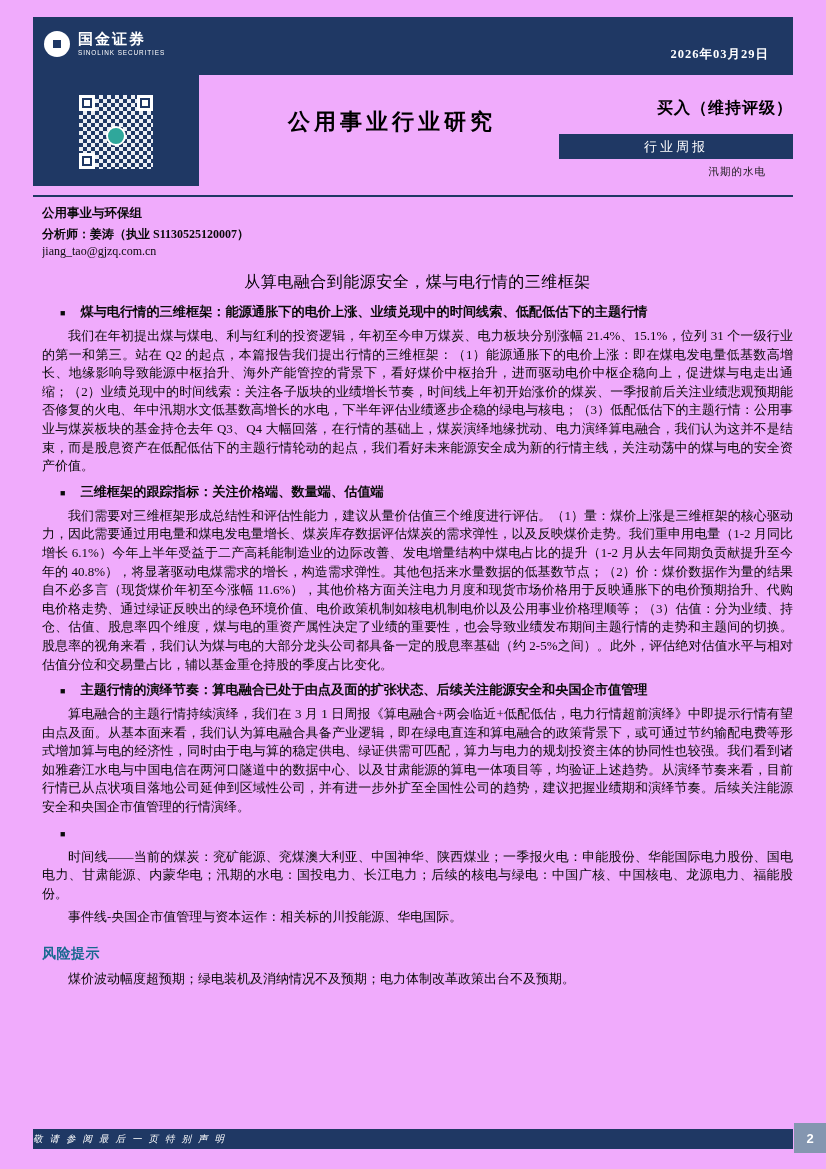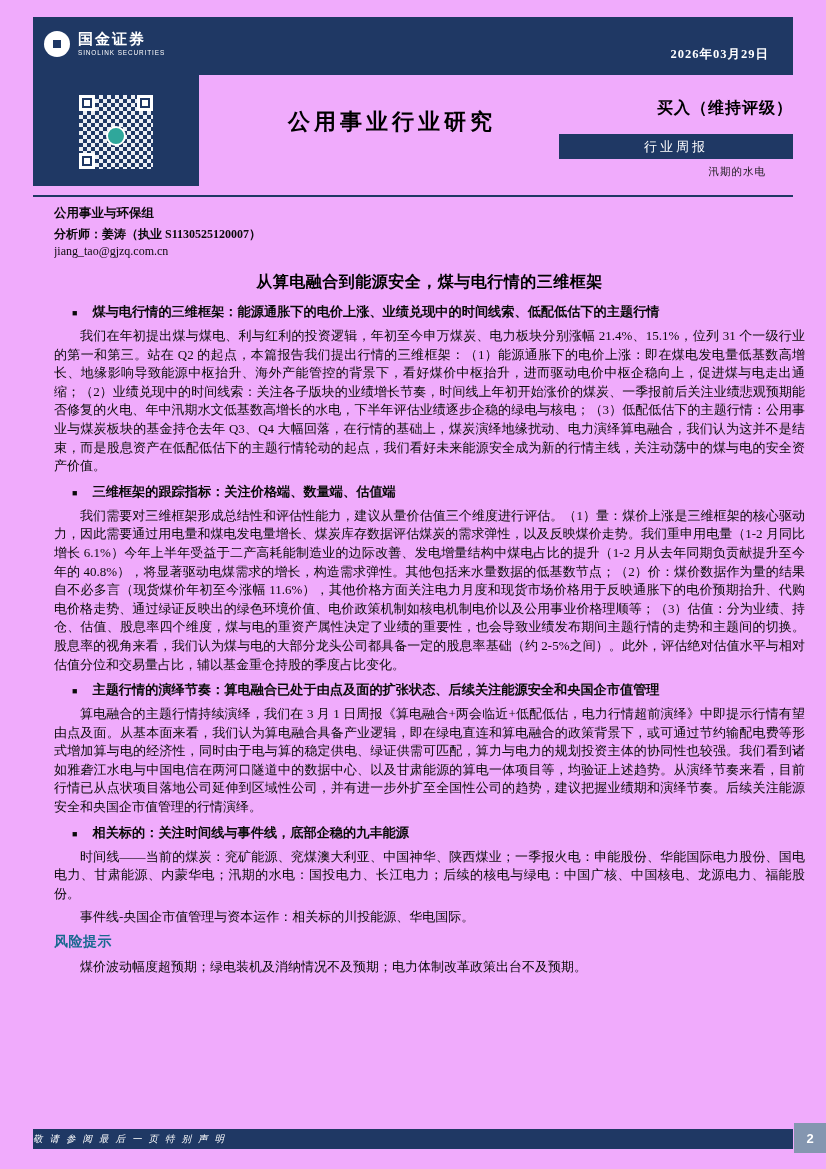--- a/index.html
+++ b/index.html
@@ -66,41 +66,41 @@
     font-size: 13px; letter-spacing: 3px;
   }
   .tag {
     position: absolute; right: 60px; top: 165px;
     font-size: 10.5px; color: #1a1a1a; letter-spacing: 1px;
   }
   .divider { position: absolute; left: 33px; top: 195px; width: 760px; height: 2px; background: #1F3864; }
 
   
   .content {
-    position: absolute; left: 54px; top: 205px;
+    position: absolute; left: 42px; top: 205px;
     width: 751px; max-height: 920px; overflow: hidden;
     color: #0a0a0a;
   }
   .group-name { font-size: 12.5px; font-weight: bold; line-height: 16px; }
   .analyst-grid { display: flex; margin-top: 5px; }
   .analyst-col { width: 247px; }
   .analyst-col + .analyst-col { width: auto; }
   .analyst-role { font-size: 12px; font-weight: bold; line-height: 17px; }
   .analyst-email { font-size: 12px; line-height: 17px; }
 
   .doc-title {
     margin: 12px 0 10px;
     text-align: center;
-    font-size: 16px; font-weight: bold; color: #000; letter-spacing: 0.5px;
+    font-size: 16px; font-weight: normal; color: #000; letter-spacing: 0.5px;
   }
   .section-heading {
     color: #17688F; font-size: 14px; font-weight: bold;
     margin: 2px 0 7px; letter-spacing: 0.5px;
   }
-  .section-heading.risk { margin-top: 6px; }
+  .section-heading.risk { margin-top: 18px; }
 
   .bullet { display: flex; gap: 15px; margin: 7px 0 5px 18px; align-items: flex-start; }
   .bullet-marker { font-size: 9px; line-height: 18px; margin-top: 1px; }
   .bullet-heading { font-size: 13.2px; font-weight: bold; line-height: 18px; }
 
   .para {
     font-size: 13px; line-height: 18.6px;
     text-align: justify; text-indent: 2em;
     margin: 0 0 5px;
   }
@@ -189,21 +189,20 @@
     <p class="para">我们需要对三维框架形成总结性和评估性能力，建议从量价估值三个维度进行评估。（1）量：煤价上涨是三维框架的核心驱动力，因此需要通过用电量和煤电发电量增长、煤炭库存数据评估煤炭的需求弹性，以及反映煤价走势。我们重申用电量（1-2 月同比增长 6.1%）今年上半年受益于二产高耗能制造业的边际改善、发电增量结构中煤电占比的提升（1-2 月从去年同期负贡献提升至今年的 40.8%），将显著驱动电煤需求的增长，构造需求弹性。其他包括来水量数据的低基数节点；（2）价：煤价数据作为量的结果自不必多言（现货煤价年初至今涨幅 11.6%），其他价格方面关注电力月度和现货市场价格用于反映通胀下的电价预期抬升、代购电价格走势、通过绿证反映出的绿色环境价值、电价政策机制如核电机制电价以及公用事业价格理顺等；（3）估值：分为业绩、持仓、估值、股息率四个维度，煤与电的重资产属性决定了业绩的重要性，也会导致业绩发布期间主题行情的走势和主题间的切换。股息率的视角来看，我们认为煤与电的大部分龙头公司都具备一定的股息率基础（约 2-5%之间）。此外，评估绝对估值水平与相对估值分位和交易量占比，辅以基金重仓持股的季度占比变化。</p>
 
     <div class="bullet">
       <span class="bullet-marker">■</span>
       <span class="bullet-heading">主题行情的演绎节奏：算电融合已处于由点及面的扩张状态、后续关注能源安全和央国企市值管理</span>
     </div>
     <p class="para">算电融合的主题行情持续演绎，我们在 3 月 1 日周报《算电融合+两会临近+低配低估，电力行情超前演绎》中即提示行情有望由点及面。从基本面来看，我们认为算电融合具备产业逻辑，即在绿电直连和算电融合的政策背景下，或可通过节约输配电费等形式增加算与电的经济性，同时由于电与算的稳定供电、绿证供需可匹配，算力与电力的规划投资主体的协同性也较强。我们看到诸如雅砻江水电与中国电信在两河口隧道中的数据中心、以及甘肃能源的算电一体项目等，均验证上述趋势。从演绎节奏来看，目前行情已从点状项目落地公司延伸到区域性公司，并有进一步外扩至全国性公司的趋势，建议把握业绩期和演绎节奏。后续关注能源安全和央国企市值管理的行情演绎。</p>
 
     <div class="bullet">
       <span class="bullet-marker">■</span>
-      <span class="bullet-heading">相关标的：关注时间线与事件线，底部企稳的九丰能源</span>
     </div>
     <p class="para">时间线——当前的煤炭：兖矿能源、兖煤澳大利亚、中国神华、陕西煤业；一季报火电：申能股份、华能国际电力股份、国电电力、甘肃能源、内蒙华电；汛期的水电：国投电力、长江电力；后续的核电与绿电：中国广核、中国核电、龙源电力、福能股份。</p>
     <p class="para">事件线-央国企市值管理与资本运作：相关标的川投能源、华电国际。</p>
 
     <h2 class="section-heading risk">风险提示</h2>
     <p class="para">煤价波动幅度超预期；绿电装机及消纳情况不及预期；电力体制改革政策出台不及预期。</p>
 
   </main>
 
   <div class="footer-band">

